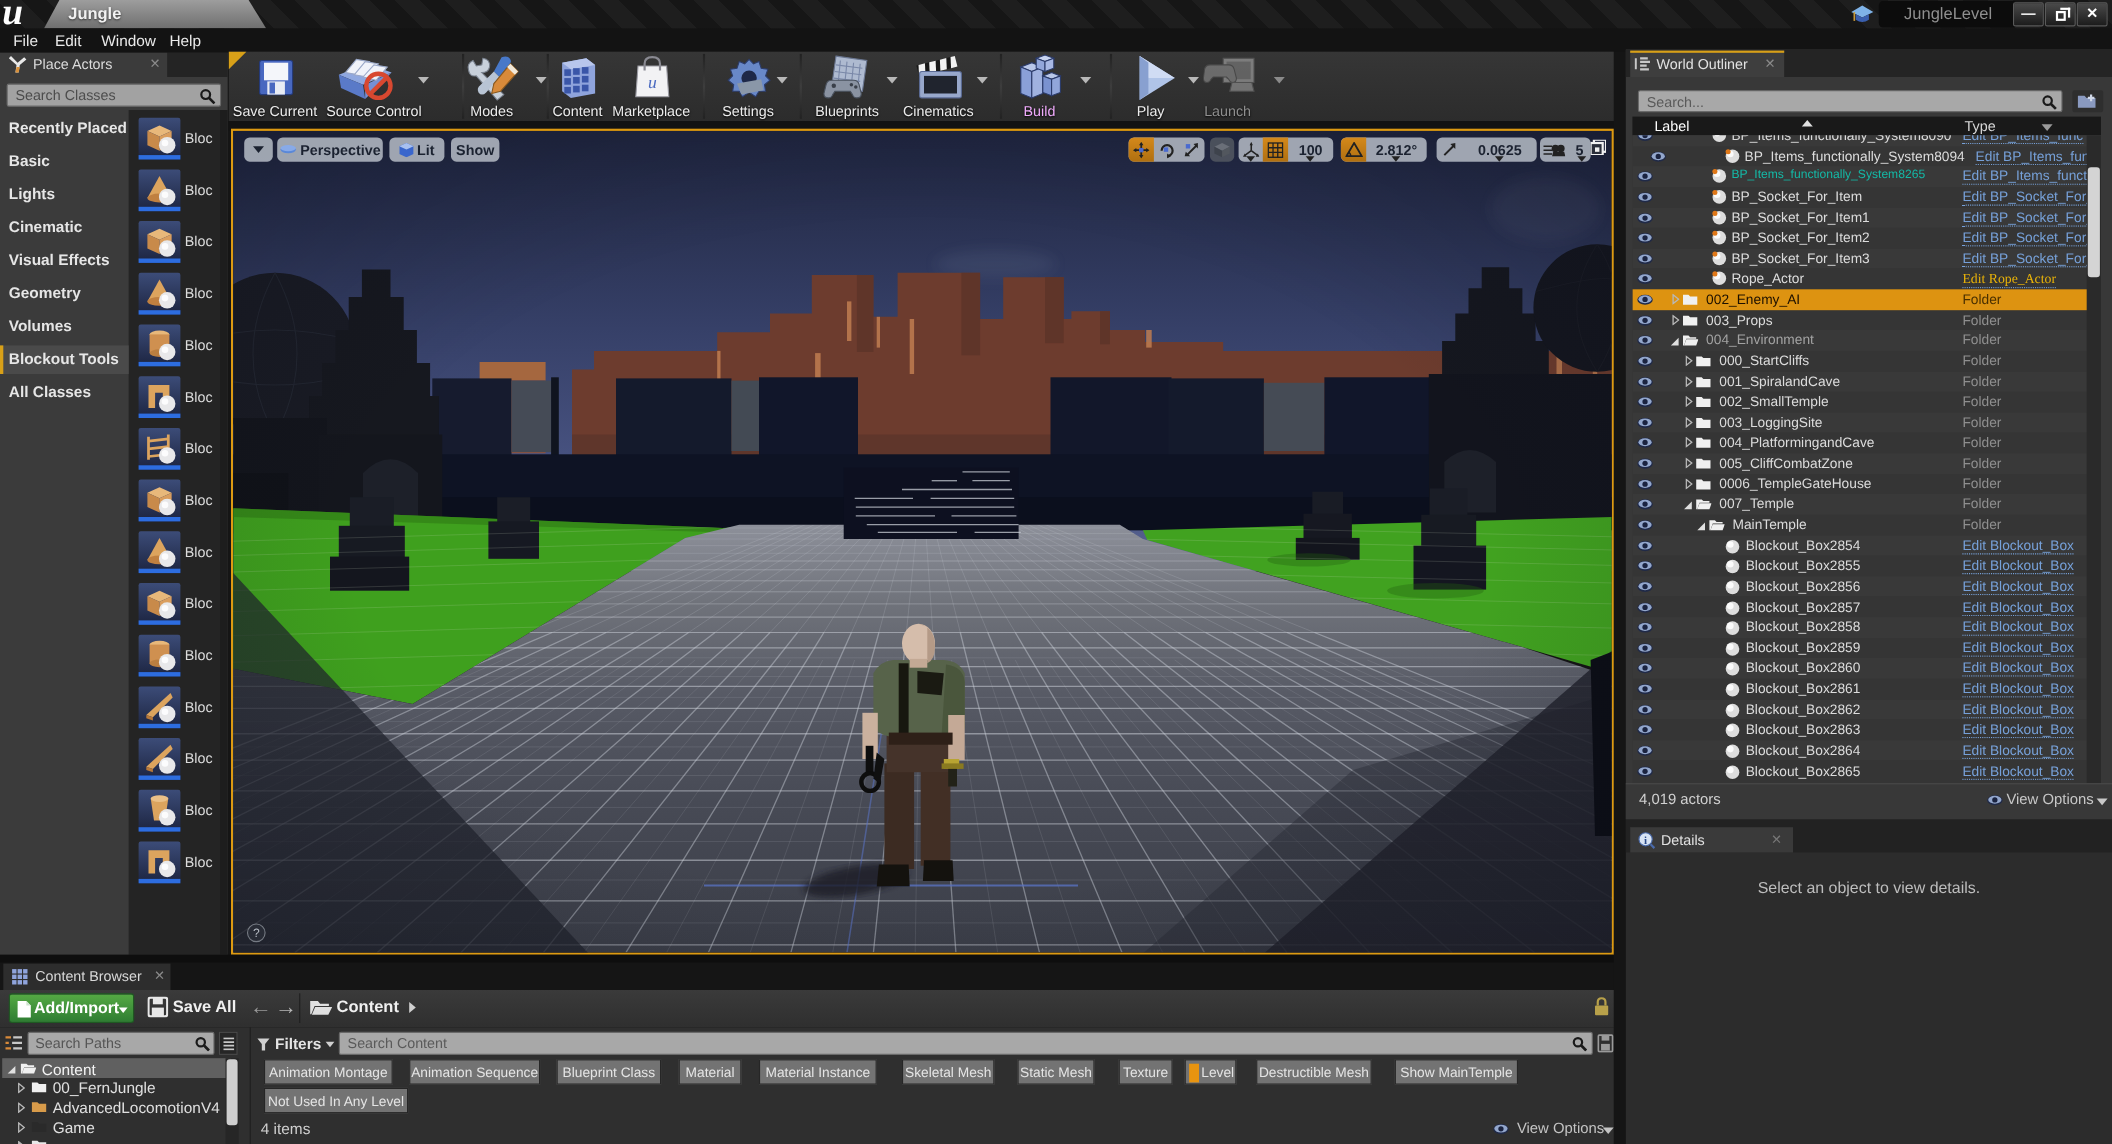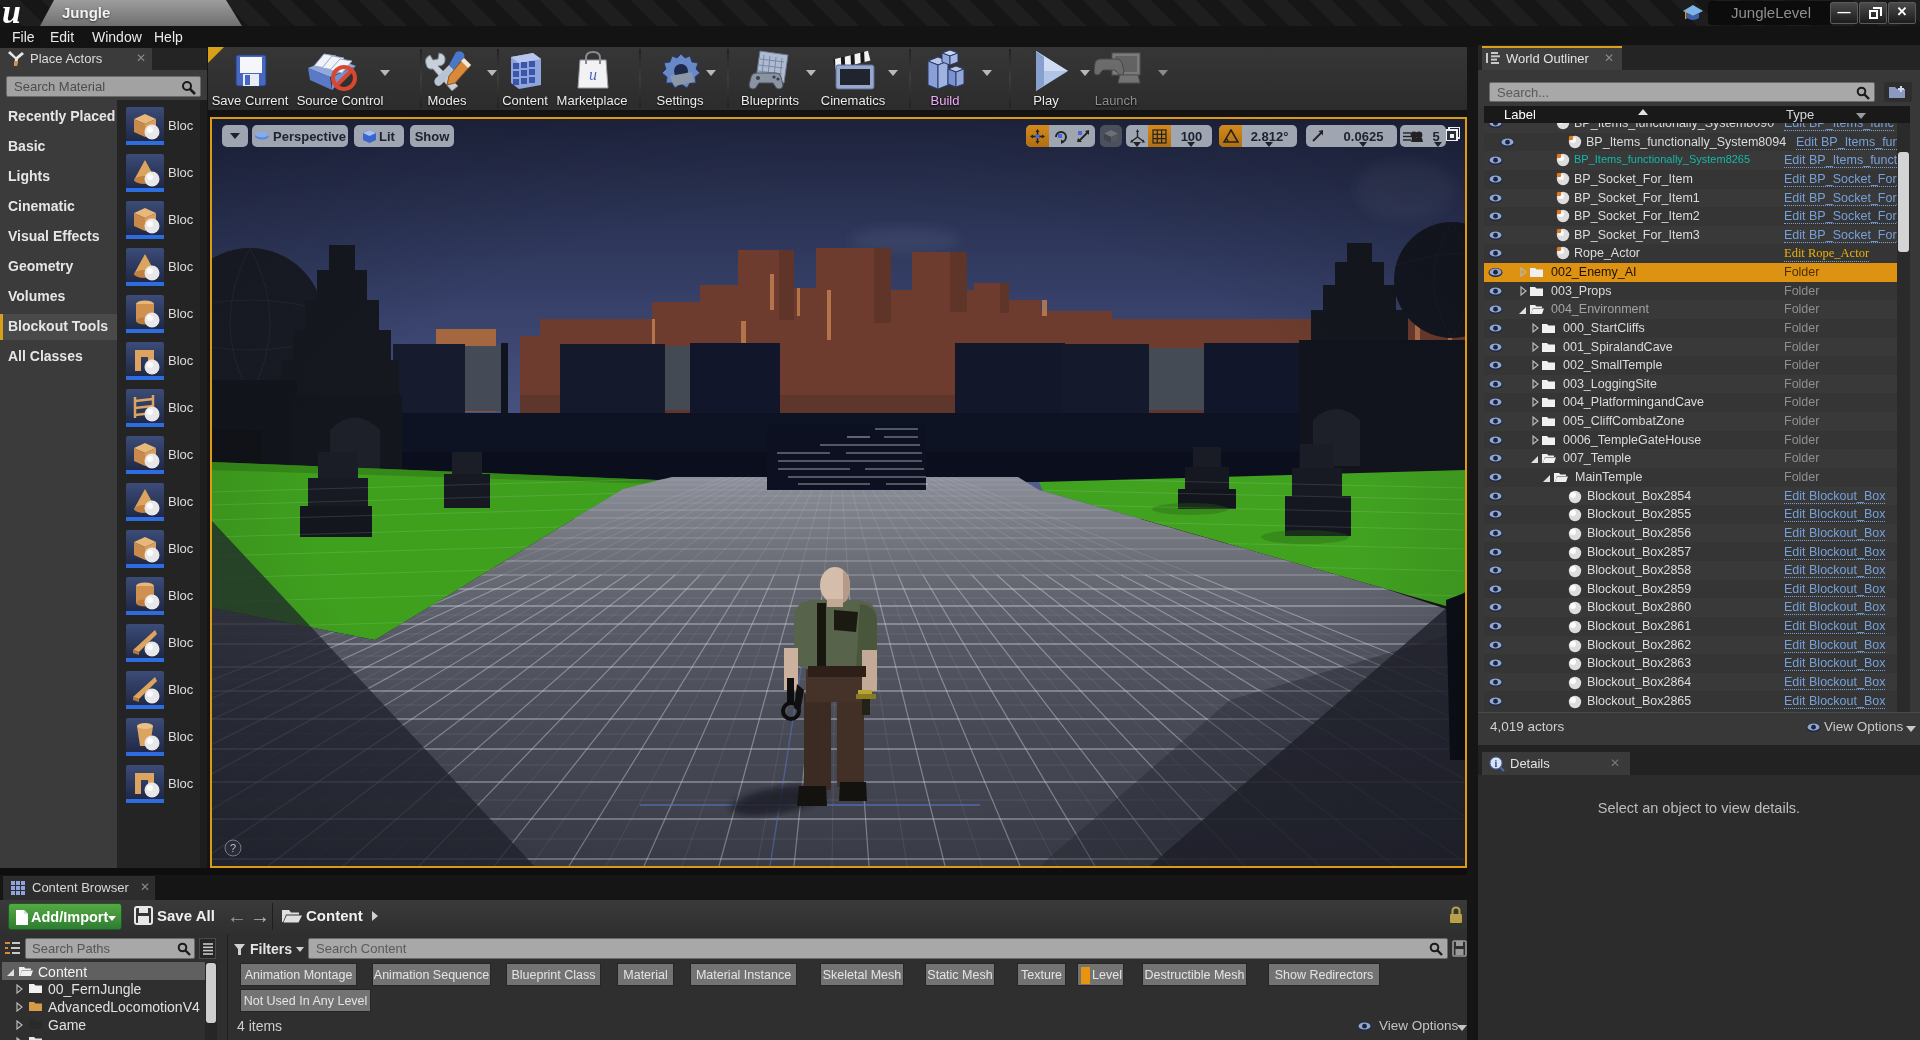--- a/index.html
+++ b/index.html
@@ -169,21 +169,21 @@
 <div style="position:absolute;left:0px;top:48px;width:207px;height:820px;background:#3b3b3b;"></div>
 <div style="position:absolute;left:0px;top:48px;width:207px;height:22px;background:#242424;"></div>
 <div style="position:absolute;left:0px;top:48px;width:152px;height:22px;background:#3b3b3b;"></div>
 <svg style="position:absolute;left:6px;top:51px;width:20px;height:17px;" viewBox="0 0 20 17">
 <path d="M2 2 L9 8 L8 15 L11 15 L12 8 L18 3 L16 1 L10 6 L4 0 Z" fill="#e8e8e8"></path>
 <path d="M8 15 L11 15 L12 10 L9 10Z" fill="#d8903a"></path>
   </svg>
 <div style="position:absolute;left:30px;top:51px;width:100px;height:16px;color:#dcdcdc;font-size:13px;">Place Actors</div>
 <div style="position:absolute;left:136px;top:51px;width:14px;height:16px;color:#8a8a8a;font-size:12px;">✕</div>
 <div style="position:absolute;left:6px;top:76px;width:195px;height:21px;background:#a2a2a2;border-radius:2px;border:1px solid #6a6a6a;">
-    <div style="position:absolute;left:7px;top:2px;color:#4c4c4c;font-size:13px;">Search Material</div>
+    <div style="position:absolute;left:7px;top:2px;color:#4c4c4c;font-size:13px;">Search Classes</div>
     <svg style="position:absolute;right:4px;top:3px;" width="15" height="15" viewBox="0 0 15 15">
       <circle cx="6" cy="6" r="4" fill="none" stroke="#1a1a1a" stroke-width="2"></circle>
       <line x1="9" y1="9" x2="14" y2="14" stroke="#1a1a1a" stroke-width="2.5"></line>
     </svg>
   </div>
 <div style="position:absolute;left:0px;top:100px;width:117px;height:768px;background:#3b3b3b;"></div>
 <div style="position:absolute;left:117px;top:100px;width:83px;height:768px;background:#242424;"></div>
 <div style="position:absolute;left:200px;top:100px;width:7px;height:768px;background:#1d1d1d;"></div>
 <div style="position:absolute;left:8px;top:108px;width:110px;height:18px;color:#e6e6e6;font-size:14px;font-weight:bold;">Recently Placed</div>
 <div style="position:absolute;left:8px;top:138px;width:110px;height:18px;color:#e6e6e6;font-size:14px;font-weight:bold;">Basic</div>
@@ -1407,21 +1407,21 @@
 <div class="chip" style="left:617px;width:57px;">Material</div>
 <div class="chip" style="left:690px;width:107px;">Material Instance</div>
 <div class="chip" style="left:820px;width:84px;">Skeletal Mesh</div>
 <div class="chip" style="left:925px;width:70px;">Static Mesh</div>
 <div class="chip" style="left:1017px;width:49px;">Texture</div>
 <div class="chip" style="left:1077px;width:47px;">
     <span style="position:absolute;left:3px;top:3px;width:9px;height:17px;background:#e89410;"></span>
     <span style="margin-left:13px;">Level</span>
   </div>
 <div class="chip" style="left:1142px;width:105px;">Destructible Mesh</div>
-<div class="chip" style="left:1268px;width:112px;">Show Redirectors</div>
+<div class="chip" style="left:1268px;width:112px;">Show MainTemple</div>
 <div class="chip" style="left:240px;top:989px;width:131px;">Not Used In Any Level</div>
 <div style="position:absolute;left:237px;top:1018px;width:80px;height:16px;color:#cfcfcf;font-size:14px;">4 items</div>
 <svg style="position:absolute;left:1357px;top:1021px;" width="15" height="11" viewBox="0 0 15 11">
     <ellipse cx="7.5" cy="5.5" rx="7" ry="4.6" fill="#202a48"></ellipse>
     <ellipse cx="7.5" cy="5" rx="6" ry="3.6" fill="#93a7cc"></ellipse>
     <circle cx="7.5" cy="5.2" r="2.4" fill="#1a2340"></circle>
   </svg>
 <div style="position:absolute;left:1379px;top:1018px;width:85px;height:16px;color:#c4c4c4;font-size:13.5px;">View Options</div>
 <div style="position:absolute;left:1457px;top:1025px;width:0px;height:0px;border-left:5px solid transparent;border-right:5px solid transparent;border-top:6px solid #c4c4c4;"></div>
 </body></html>

